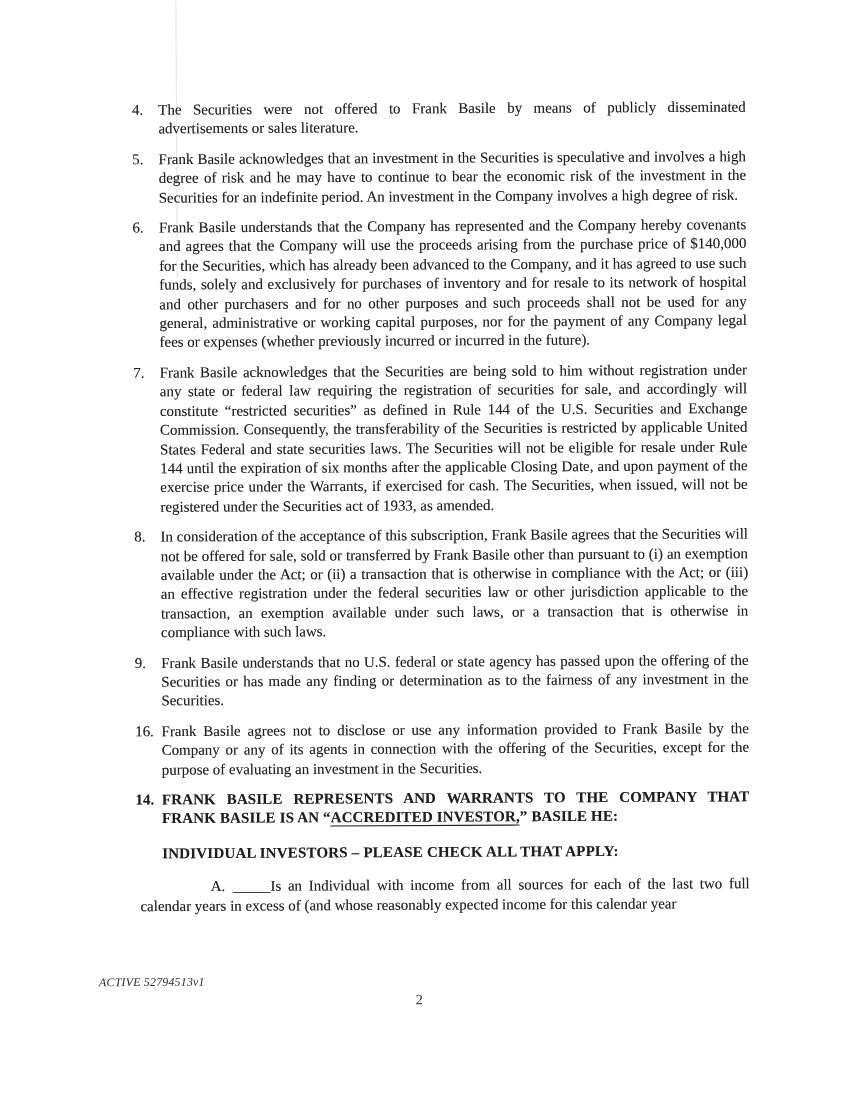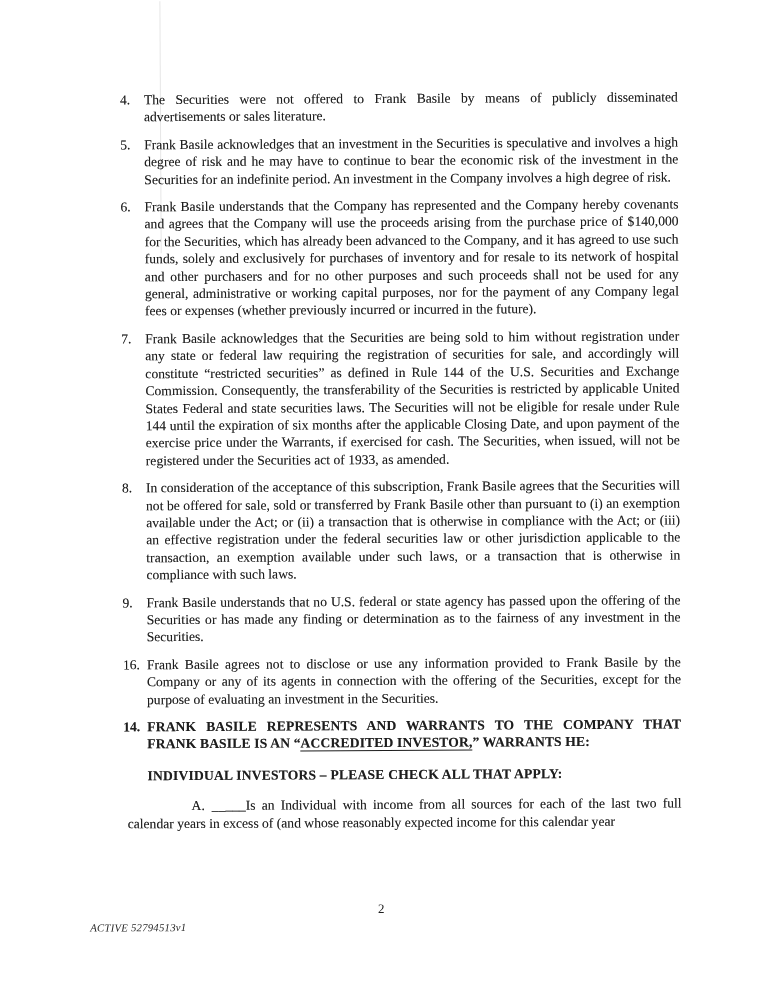--- a/index.html
+++ b/index.html
@@ -18,21 +18,21 @@
   .num  { flex:none; width:24px; }
   .pbody { flex:1; text-align:justify; }
   .bold { font-weight:bold; }
   .p11 { margin-top:8px; }
   .p11 .pbody { letter-spacing:0.15px; }
   .ul { border-bottom:1.8px solid #1e1e1e; }
   .heading { font-weight:bold; margin:14px 0 13px 24px; letter-spacing:0.2px; }
   .item-a { text-align:justify; margin-left:4px; text-indent:64px; }
   .item-a .a-label { margin-right:7px; }
   .footer {
-    position:absolute; left:88px; top:920px; font-style:italic;
+    position:absolute; left:88px; top:886px; font-style:italic;
     font-size:10.8px; color:#2b2b2b; letter-spacing:0.2px;
   }
   .pageno { position:absolute; top:901px; left:0; width:758px; text-align:center; font-size:13px; }
 </style>
 </head>
 <body>
 
 <div class="sheet">
   <div class="rot">
     <div class="scanline"></div>
@@ -69,21 +69,21 @@
         <div class="pbody">Frank Basile understands that no U.S. federal or state agency has passed upon the offering of the Securities or has made any finding or determination as to the fairness of any investment in the Securities.</div>
       </div>
 
       <div class="para">
         <div class="num">16.</div>
         <div class="pbody">Frank Basile agrees not to disclose or use any information provided to Frank Basile by the Company or any of its agents in connection with the offering of the Securities, except for the purpose of evaluating an investment in the Securities.</div>
       </div>
 
       <div class="para bold p11">
         <div class="num">14.</div>
-        <div class="pbody"><span>FRANK BASILE REPRESENTS AND WARRANTS TO THE COMPANY THAT FRANK BASILE IS AN “</span><span class="ul">ACCREDITED INVESTOR,</span><span>” WARRANTS HE:</span></div>
+        <div class="pbody"><span>FRANK BASILE REPRESENTS AND WARRANTS TO THE COMPANY THAT FRANK BASILE IS AN “</span><span class="ul">ACCREDITED INVESTOR,</span><span>” BASILE HE:</span></div>
       </div>
 
       <div class="heading">INDIVIDUAL INVESTORS – PLEASE CHECK ALL THAT APPLY:</div>
 
       <div class="item-a"><span class="a-label">A.</span><span>_____</span><span>Is an Individual with income from all sources for each of the last two full calendar years in excess of (and whose reasonably expected income for this calendar year</span></div>
 
     </div>
 
     <div class="footer">ACTIVE 52794513v1</div>
     <div class="pageno">2</div>

